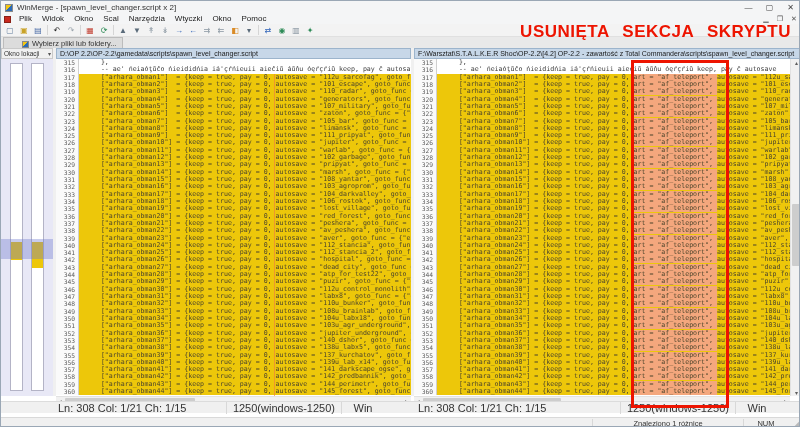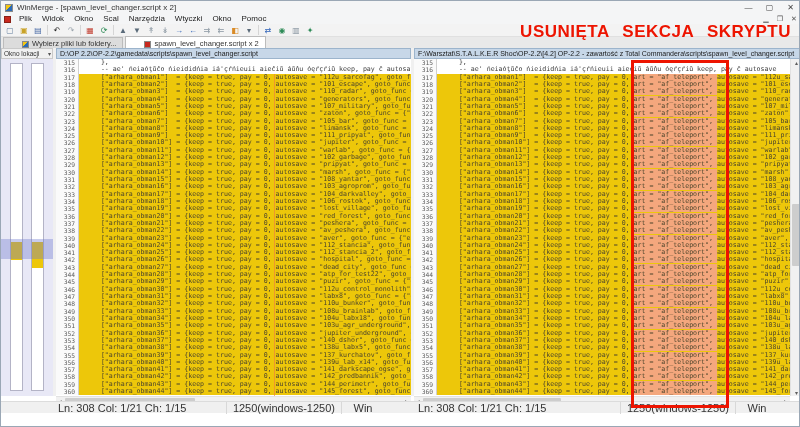--- a/index.html
+++ b/index.html
@@ -159,24 +159,20 @@
       <span class="tbtn" style="color: rgb(46, 139, 87);">◉</span>
       <span class="tbtn" style="color: rgb(138, 151, 162);">▥</span>
       <span class="tbtn" style="color: rgb(46, 139, 87);">✦</span>
     </div>
 
   <div id="tabbar">
       <div class="tab">
         <span class="tabicon logo"></span>
         <span>Wybierz pliki lub foldery...</span>
       </div>
-      <div class="tab active">
-        <span class="tabicon doc"></span>
-        <span>spawn_level_changer.script x 2</span>
-      </div>
     </div>
 
   <div id="loc-header">
     <span>Okno lokacji</span>
     <span class="dd">▾</span>
   </div>
   <div id="lp-header" class="pane-header">D:\OP 2.2\OP-2.2\gamedata\scripts\spawn_level_changer.script</div>
   <div id="rp-header" class="pane-header">F:\Warsztat\S.T.A.L.K.E.R Shoc\OP-2.2\[4.2] OP-2.2 - zawartość z Total Commandera\scripts\spawn_level_changer.script</div>
 
   <div class="splitter" style="left:52px;width:3px;"></div>
@@ -684,17 +680,23 @@
     </div>
     <div id="pstat-r" class="pstat">
       <span class="pos">Ln: 308  Col: 1/21  Ch: 1/15</span>
       <span class="fill"></span>
       <span class="seg">1250(windows-1250)</span>
       <span class="seg" style="width:30px;">Win</span>
       <span class="seg" style="width:10px;"></span>
     </div>
   </div>
 
+  <div id="globalstatus">
+    <span class="fill"></span>
+    <span id="gs-msg">Znaleziono 1 różnice</span>
+    <span id="gs-num">NUM</span>
+    <span id="grip">◢</span>
+  </div>
 
   <div id="annotation">USUNIĘTA  SEKCJA  SKRYPTU</div>
   <div id="del-rect"></div>
 
 </div>
 
 </body></html>

